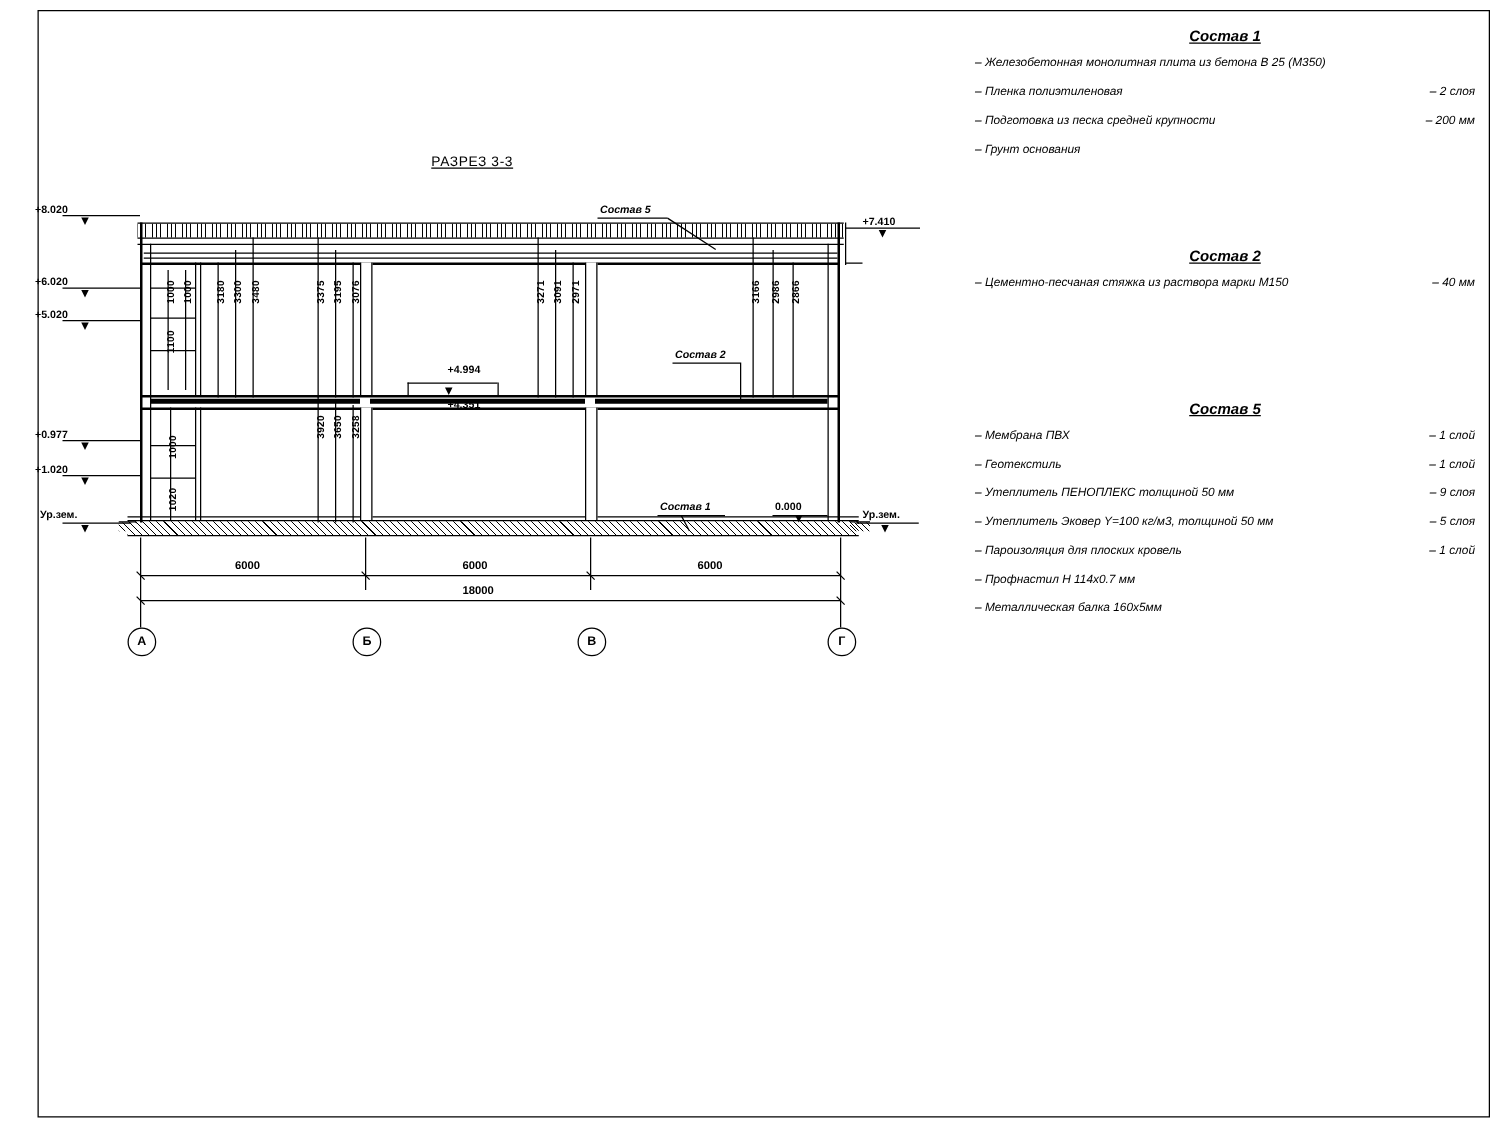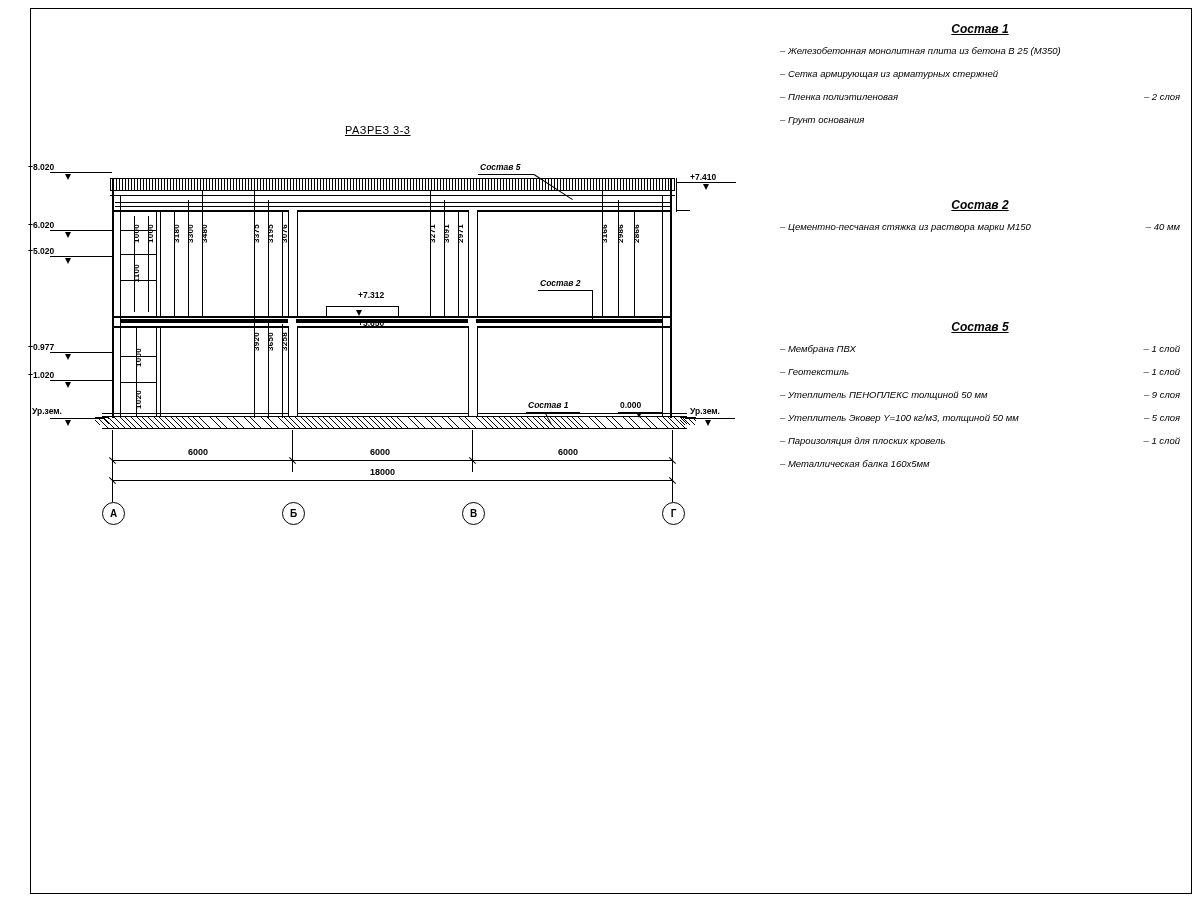--- a/index.html
+++ b/index.html
@@ -164,28 +164,28 @@
 
   <div class="drawing-title">РАЗРЕЗ 3-3</div>
 
   <div class="spec-block" id="spec1">
     <div class="spec-title">Состав 1</div>
     <div class="spec-row">
       <span class="txt">–  Железобетонная   монолитная плита из бетона В 25 (М350)</span>
       <span class="val"></span>
     </div>
     <div class="spec-row">
-      <span class="txt">–  Сетка армирующая из арматурных стержней</span>
-      <span class="val"></span>
-    </div>
-    <div class="spec-row">
       <span class="txt">–  Пленка полиэтиленовая</span>
       <span class="val">–  2 слоя</span>
     </div>
     <div class="spec-row">
+      <span class="txt">–  Подготовка из песка средней крупности</span>
+      <span class="val">–  200 мм</span>
+    </div>
+    <div class="spec-row">
       <span class="txt">–  Грунт основания</span>
       <span class="val"></span>
     </div>
   </div>
 
   <div class="spec-block" id="spec2">
     <div class="spec-title">Состав 2</div>
     <div class="spec-row">
       <span class="txt">–  Цементно-песчаная стяжка из раствора марки М150</span>
       <span class="val">–  40 мм</span>
@@ -206,20 +206,24 @@
       <span class="txt">–  Утеплитель ПЕНОПЛЕКС толщиной 50 мм</span>
       <span class="val">–  9 слоя</span>
     </div>
     <div class="spec-row">
       <span class="txt">–  Утеплитель Эковер Y=100 кг/м3, толщиной 50 мм</span>
       <span class="val">–  5 слоя</span>
     </div>
     <div class="spec-row">
       <span class="txt">–  Пароизоляция для плоских кровель</span>
       <span class="val">–  1 слой</span>
+    </div>
+    <div class="spec-row">
+      <span class="txt">–  Профнастил Н 114х0.7 мм</span>
+      <span class="val"></span>
     </div>
     <div class="spec-row">
       <span class="txt">–  Металлическая балка 160х5мм</span>
       <span class="val"></span>
     </div>
   </div>
 
   <div id="section">
 
     <div class="roof-hatch" style="left:70px; top:58px; width:565px; height:11px;"></div>
@@ -293,23 +297,23 @@
     <div class="ln h1" style="left:10px; top:298px; width:55px;"></div>
 
     <div class="lvl-text" style="left:650px; top:52px;">+7.410</div>
     <div class="arrow-dn" style="left:663px; top:64px;"></div>
     <div class="ln h1" style="left:636px; top:62px; width:60px;"></div>
 
     <div class="lvl-text" style="left:650px; top:286px;">Ур.зем.</div>
     <div class="arrow-dn" style="left:665px; top:300px;"></div>
     <div class="ln h1" style="left:645px; top:298px; width:50px;"></div>
 
-    <div class="lvl-text" style="left:318px; top:170px;">+7.312</div>
+    <div class="lvl-text" style="left:318px; top:170px;">+4.994</div>
     <div class="arrow-dn" style="left:316px; top:190px;"></div>
-    <div class="lvl-text" style="left:318px; top:198px;">+3.650</div>
+    <div class="lvl-text" style="left:318px; top:198px;">+4.351</div>
     <div class="lvl-text" style="left:580px; top:280px;">0.000</div>
     <div class="ln h1" style="left:578px; top:292px; width:44px;"></div>
     <div class="arrow-dn" style="left:596px; top:292px;"></div>
 
     <div class="note" style="left:440px; top:42px;">Состав 5</div>
     <div class="ln h1" style="left:438px; top:54px; width:56px;"></div>
     <div class="leader" style="left:494px; top:54px; width:46px; transform: rotate(33deg); transform-origin: left center;"></div>
 
     <div class="note" style="left:500px; top:158px;">Состав 2</div>
     <div class="ln h1" style="left:498px; top:170px; width:54px;"></div>

